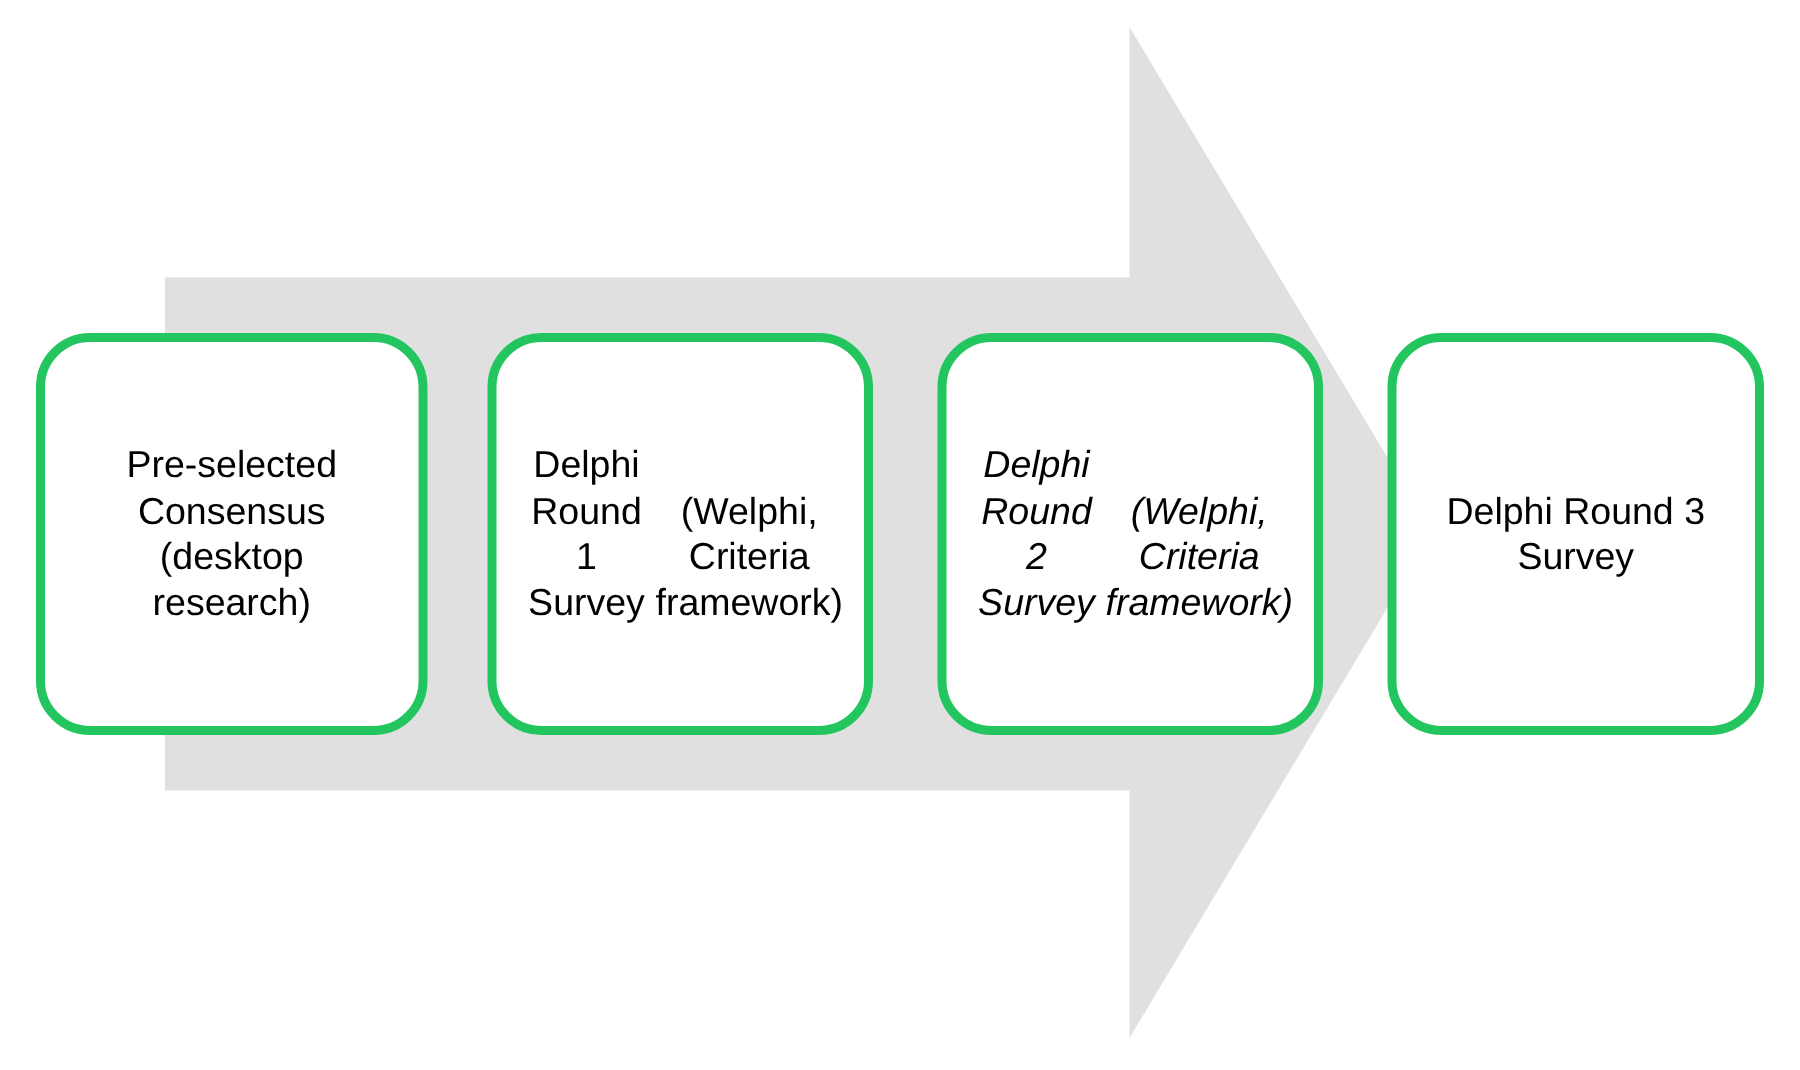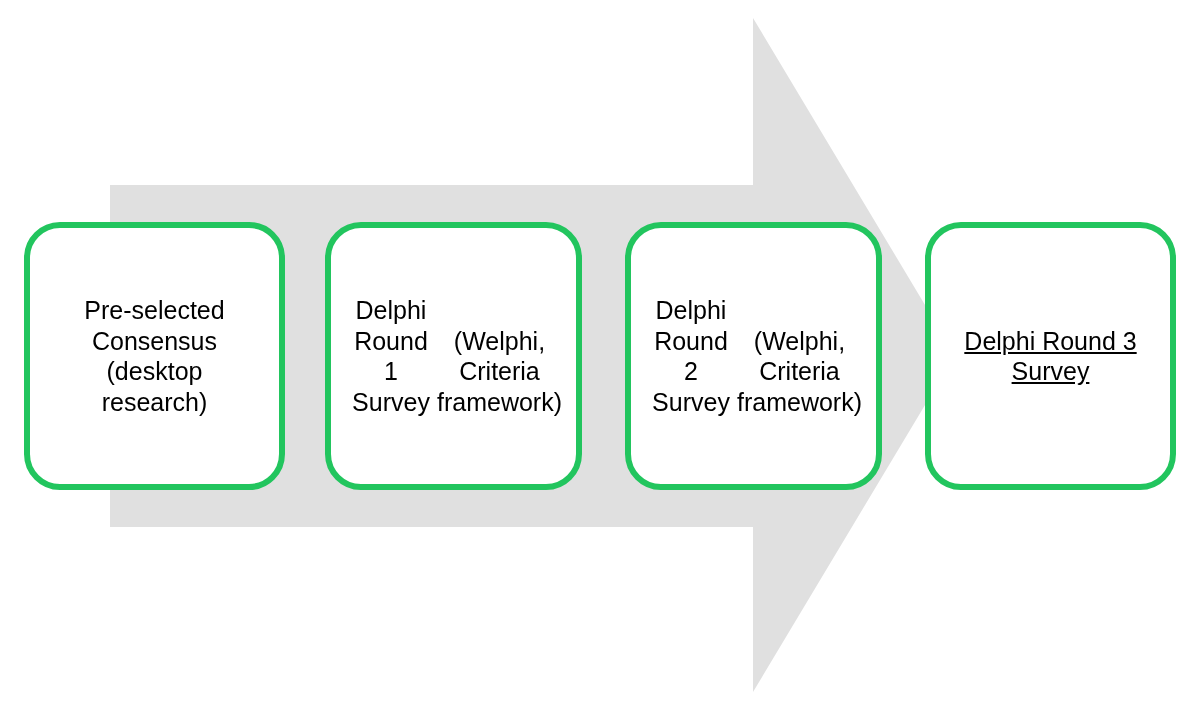--- a/index.html
+++ b/index.html
@@ -44,22 +44,22 @@
   .stage-title {
     white-space: pre-line;
   }
   .stage-sub {
     white-space: pre-line;
     margin-top: 1.22em;
   }
   
   #box-1 { left: 24px;  top: 222px; width: 261px; height: 268px; }
   #box-2 { left: 325px; top: 222px; width: 257px; height: 268px; }
-  #box-3 { left: 625px; top: 222px; width: 257px; height: 268px; }
-  #box-4 { left: 925px; top: 222px; width: 251px; height: 268px; text-decoration: underline; }
+  #box-3 { left: 625px; top: 222px; width: 257px; height: 268px; font-style: italic; }
+  #box-4 { left: 925px; top: 222px; width: 251px; height: 268px; }
 </style>
 </head>
 <body>
 
 <div id="canvas">
 
   <svg id="arrow-layer" viewBox="0 0 1200 713" width="1200" height="713" xmlns="http://www.w3.org/2000/svg">
     <polygon points="110,185 753,185 753,18 955,355 753,692 753,527 110,527" fill="#E0E0E0" stroke="none"></polygon>
   </svg>
 

